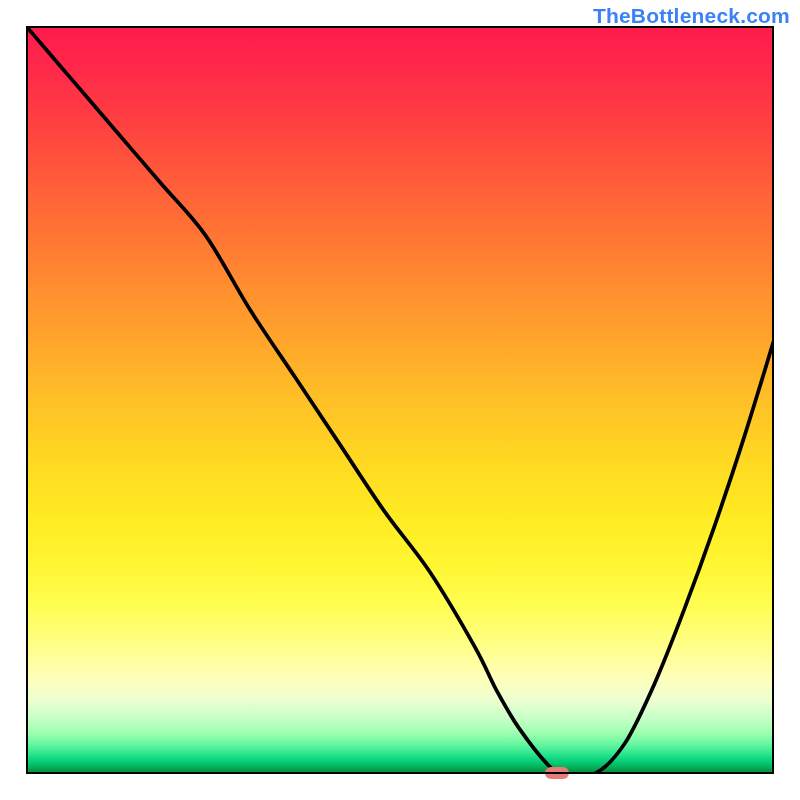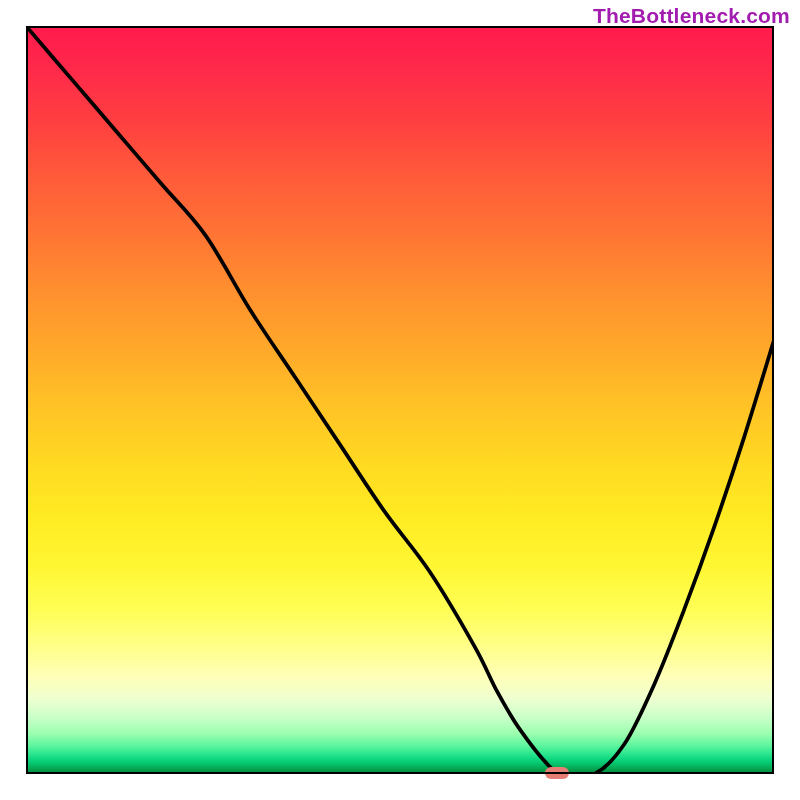--- a/index.html
+++ b/index.html
@@ -76,21 +76,21 @@
     border-radius: 6px;
     background: #e77e75;
     transform: translate(-50%, -50%);
   }
   .attribution {
     position: absolute;
     top: 4px;
     right: 10px;
     font-size: 21px;
     font-weight: 600;
-    color: #a21caf;
+    color: #3b82f6;
     letter-spacing: 0.2px;
   }
 </style>
 </head>
 <body>
 
 <div class="chart-container">
 
   <div class="attribution">TheBottleneck.com</div>
 

